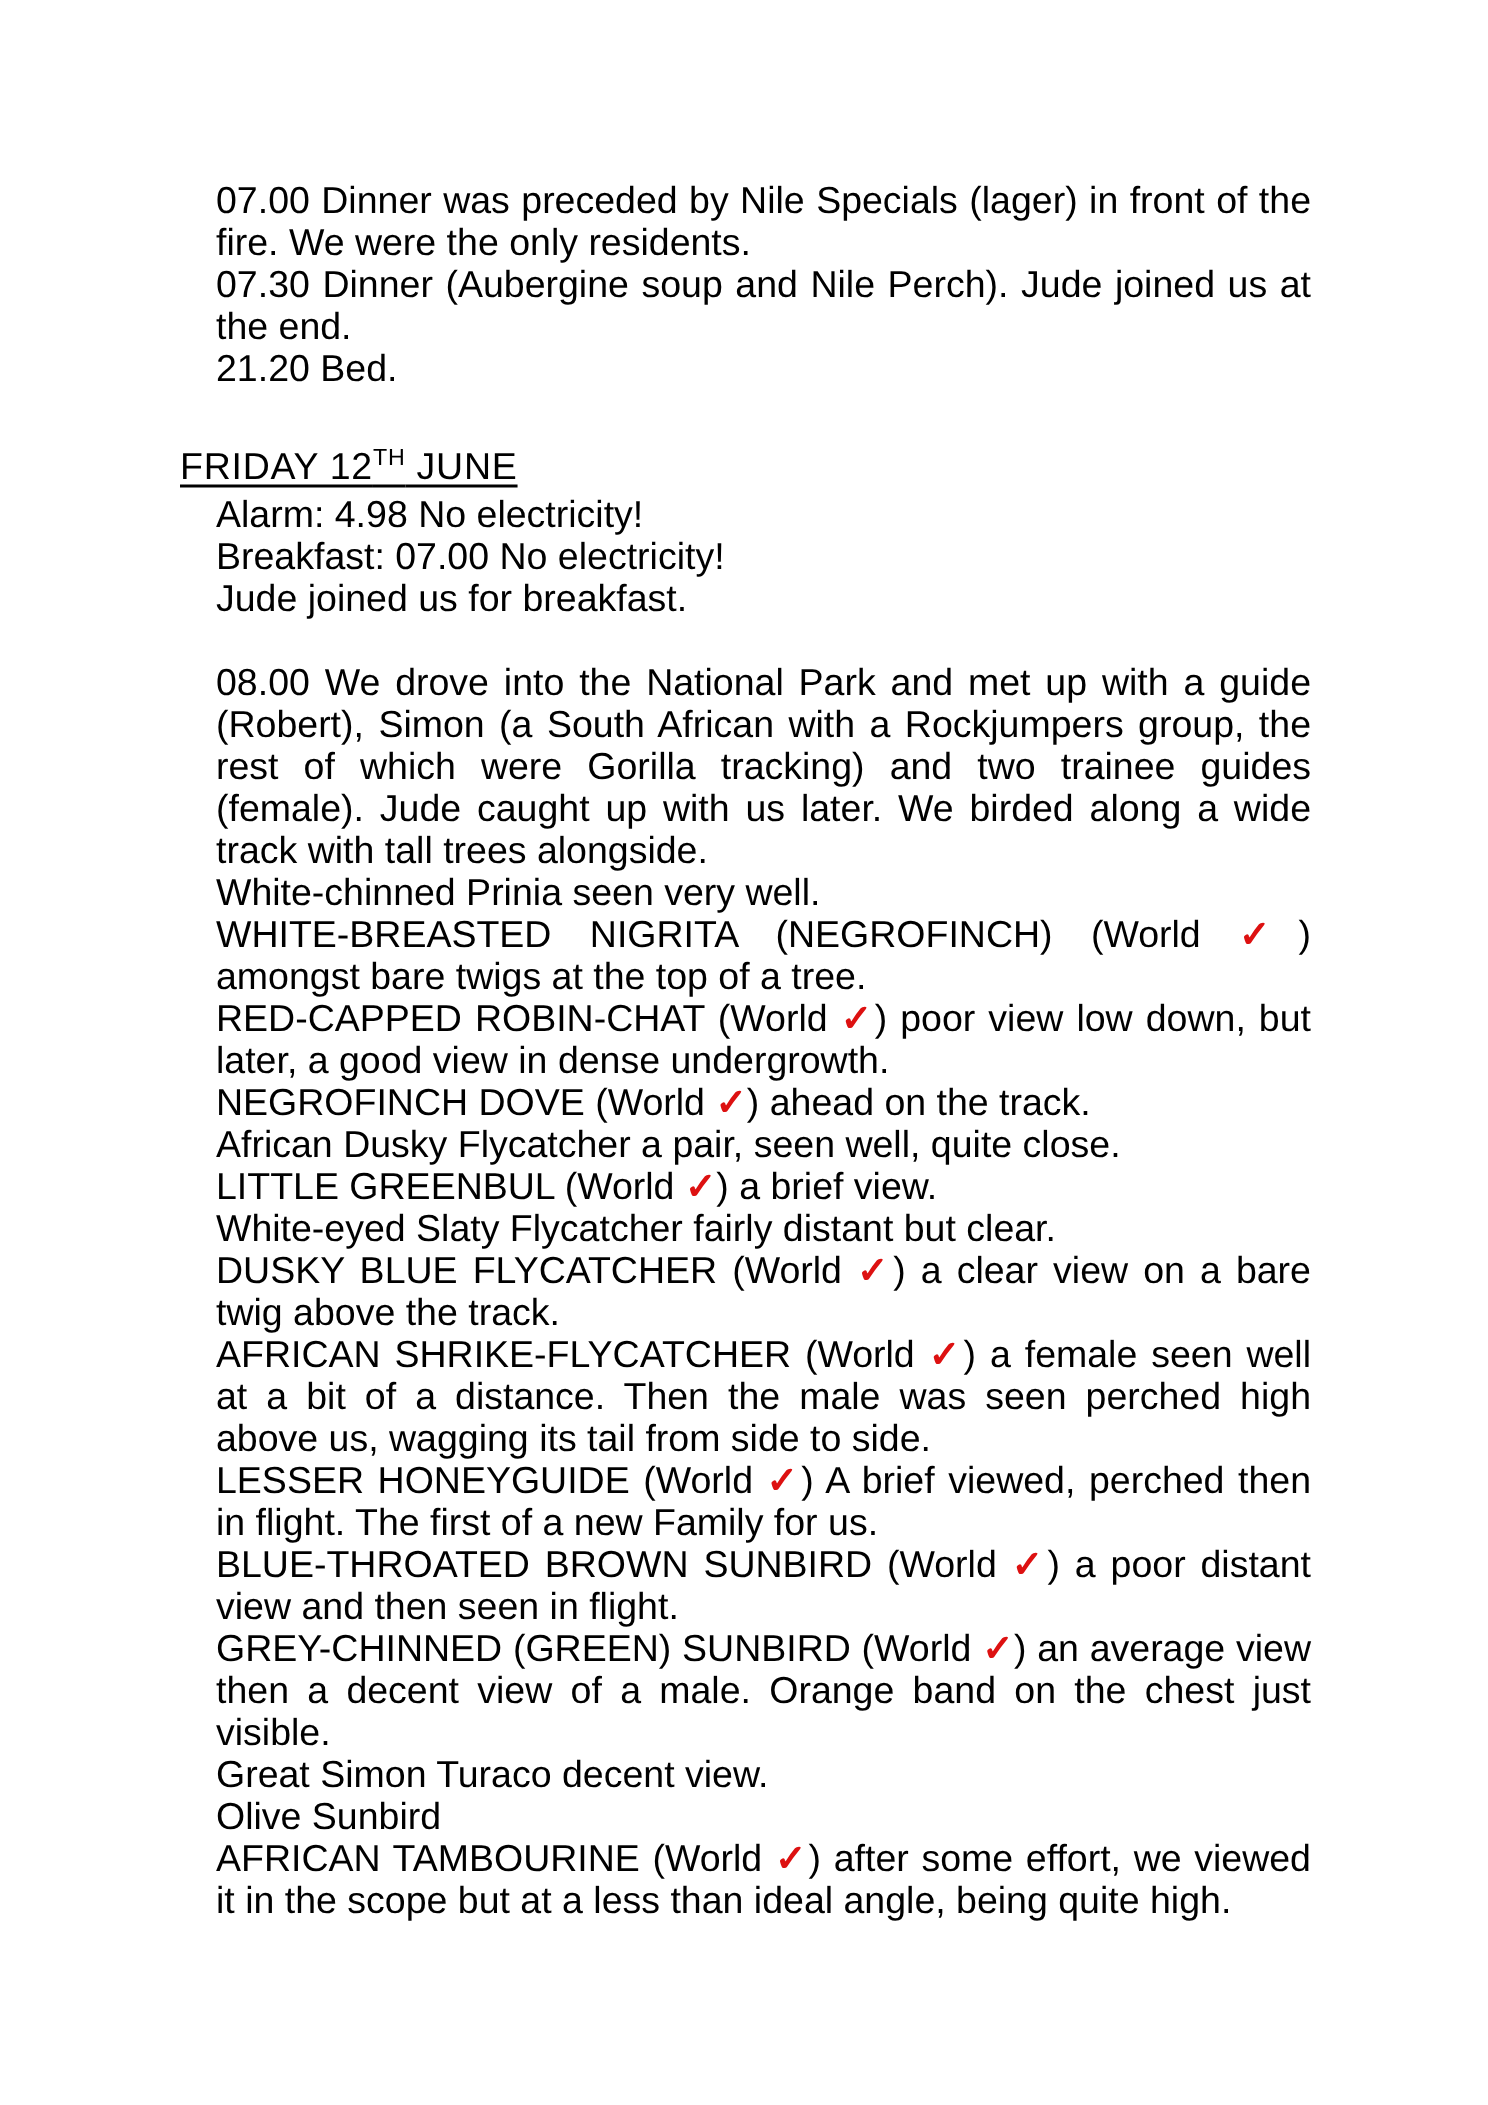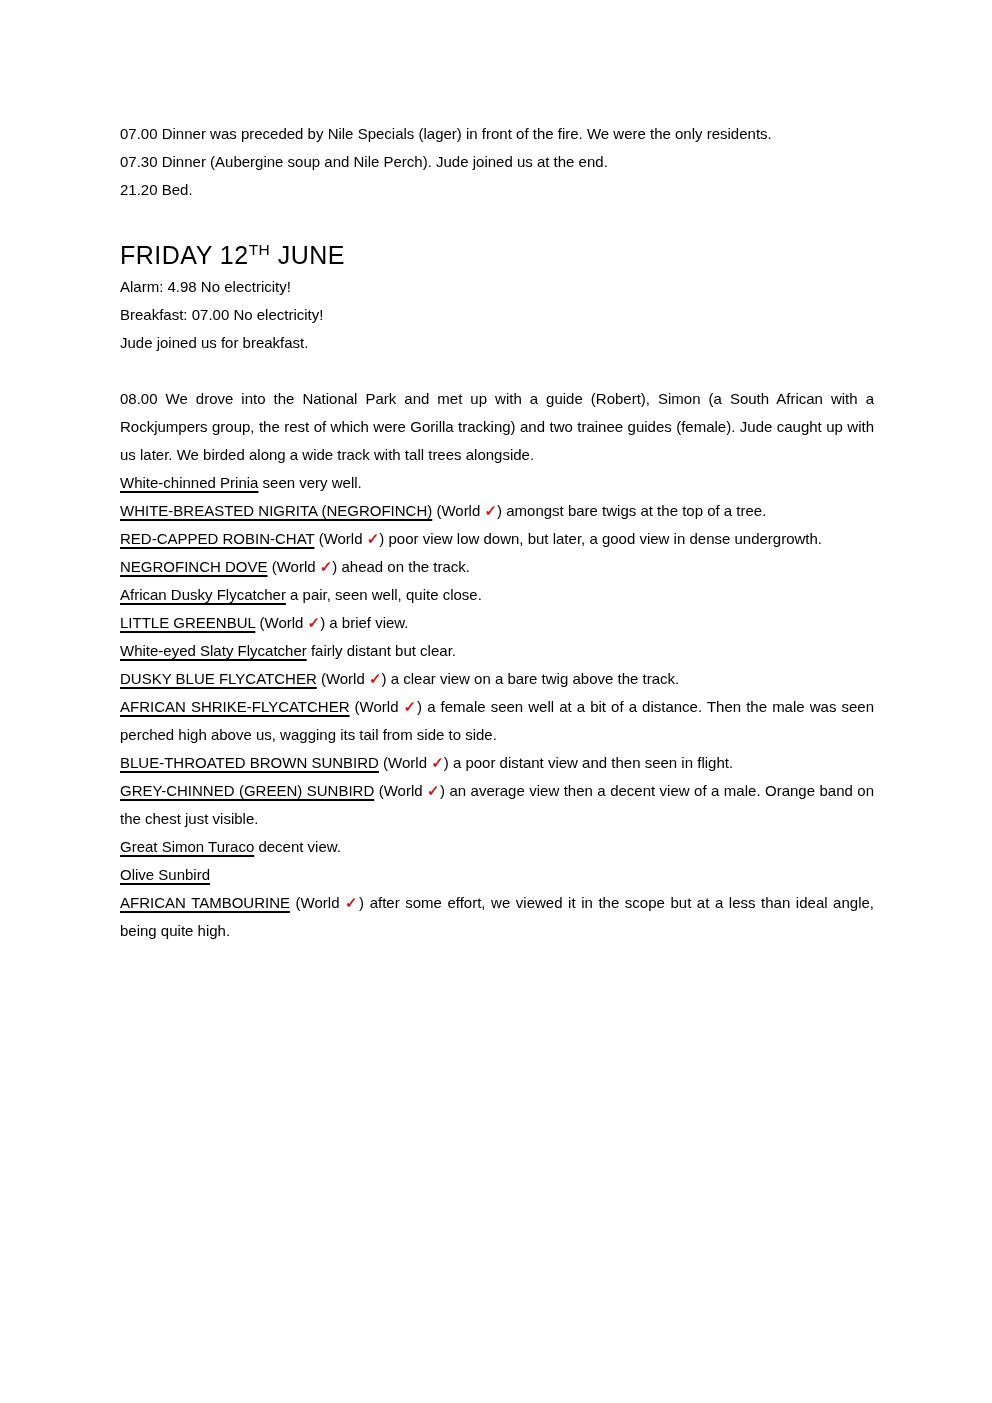--- a/index.html
+++ b/index.html
@@ -10,34 +10,35 @@
     overflow: hidden;
     background: var(--page-bg, #ffffff);
     color: var(--text-color, #000000);
     font-family: "Liberation Sans", sans-serif;
   }
   .content {
     padding: 120px 118px 0 120px;
   }
   p, h2 { font-weight: normal; }
   .body {
-    font-size: 15px;
+    font-size: 25px;
     line-height: 28px;
     text-align: justify;
+    margin-left: 24px;
   }
   .blank { height: 28px; }
   .heading {
     font-size: 25px;
     line-height: 36px;
+    text-decoration: underline;
     text-decoration-thickness: 2px;
     text-underline-offset: 4px;
     letter-spacing: 0.5px;
   }
   .u {
-    text-decoration: underline;
     text-decoration-thickness: 1.5px;
     text-underline-offset: 3px;
   }
   .chk {
     color: var(--check-color, #dd1111);
     font-weight: bold;
   }
   sup.sup { font-size: 0.62em; }
 </style>
 </head>
@@ -57,19 +58,20 @@
       <p class="body"><span class="plain">08.00 We drove into the National Park and met up with a guide (Robert), Simon (a South African with a Rockjumpers group, the rest of which were Gorilla tracking) and two trainee guides (female). Jude caught up with us later. We birded along a wide track with tall trees alongside.</span></p>
       <p class="body"><span class="u">White-chinned Prinia</span><span class="plain"> seen very well.</span></p>
       <p class="body"><span class="u">WHITE-BREASTED NIGRITA (NEGROFINCH)</span><span class="plain"> (World </span><span class="chk">✓</span><span class="plain">) amongst bare twigs at the top of a tree.</span></p>
       <p class="body"><span class="u">RED-CAPPED ROBIN-CHAT</span><span class="plain"> (World </span><span class="chk">✓</span><span class="plain">) poor view low down, but later, a good view in dense undergrowth.</span></p>
       <p class="body"><span class="u">NEGROFINCH DOVE</span><span class="plain"> (World </span><span class="chk">✓</span><span class="plain">) ahead on the track.</span></p>
       <p class="body"><span class="u">African Dusky Flycatcher</span><span class="plain"> a pair, seen well, quite close.</span></p>
       <p class="body"><span class="u">LITTLE GREENBUL</span><span class="plain"> (World </span><span class="chk">✓</span><span class="plain">) a brief view.</span></p>
       <p class="body"><span class="u">White-eyed Slaty Flycatcher</span><span class="plain"> fairly distant but clear.</span></p>
       <p class="body"><span class="u">DUSKY BLUE FLYCATCHER</span><span class="plain"> (World </span><span class="chk">✓</span><span class="plain">) a clear view on a bare twig above the track.</span></p>
       <p class="body"><span class="u">AFRICAN SHRIKE-FLYCATCHER</span><span class="plain"> (World </span><span class="chk">✓</span><span class="plain">) a female seen well at a bit of a distance. Then the male was seen perched high above us, wagging its tail from side to side.</span></p>
+      <p class="body"><span class="u">LESSER HONEYGUIDE</span><span class="plain"> (World </span><span class="chk">✓</span><span class="plain">) A brief viewed, perched then in flight. The first of a new Family for us.</span></p>
       <p class="body"><span class="u">BLUE-THROATED BROWN SUNBIRD</span><span class="plain"> (World </span><span class="chk">✓</span><span class="plain">) a poor distant view and then seen in flight.</span></p>
       <p class="body"><span class="u">GREY-CHINNED (GREEN) SUNBIRD</span><span class="plain"> (World </span><span class="chk">✓</span><span class="plain">) an average view then a decent view of a male. Orange band on the chest just visible.</span></p>
       <p class="body"><span class="u">Great Simon Turaco</span><span class="plain"> decent view.</span></p>
       <p class="body"><span class="u">Olive Sunbird</span></p>
       <p class="body"><span class="u">AFRICAN TAMBOURINE</span><span class="plain"> (World </span><span class="chk">✓</span><span class="plain">) after some effort, we viewed it in the scope but at a less than ideal angle, being quite high.</span></p>
     </div>
 </div>
 
 </body></html>

